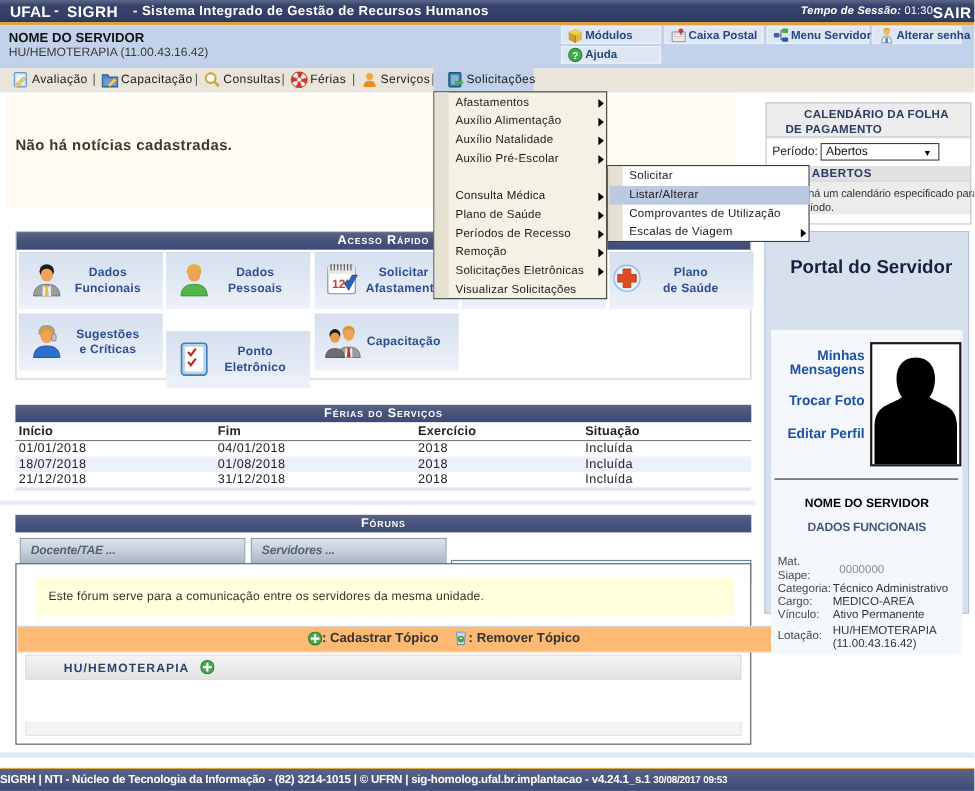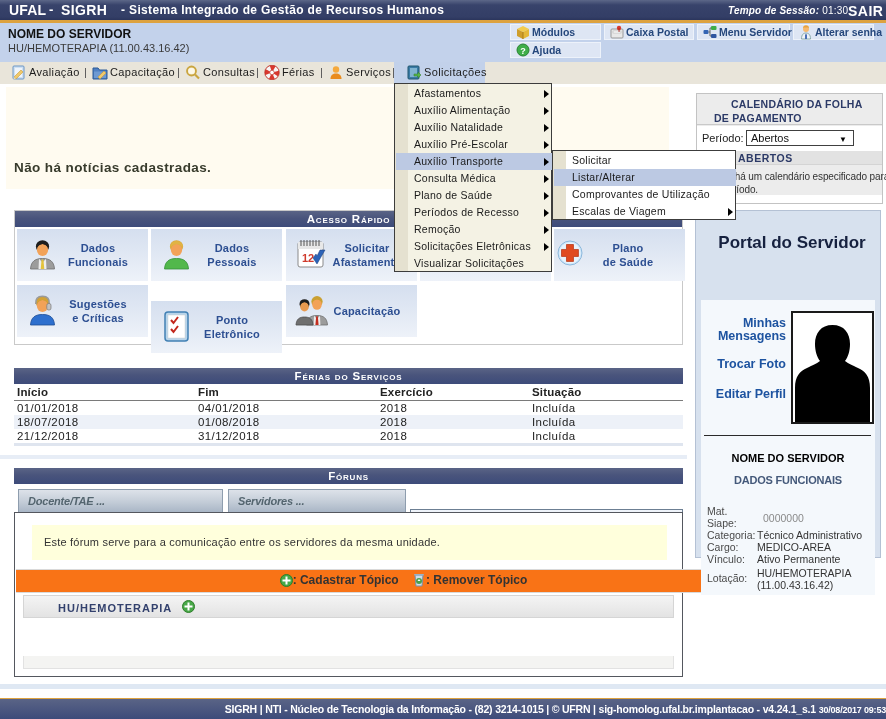--- a/index.html
+++ b/index.html
@@ -24,21 +24,21 @@
 
 
 #menubar { left:0; top:62px; width:886px; height:22px; background:#e9e5da; }
 .mit { position:absolute; top:0; height:21px; font-size:11px; letter-spacing:0.35px; color:#1c1c1c; line-height:21px; padding-left:18px; white-space:nowrap; }
 .mit svg { position:absolute; left:0; top:3px; }
 .msep { position:absolute; top:0; font-size:11.5px; color:#555; line-height:21px; }
 #solicit-hl { left:394px; top:62px; width:91px; height:22px; background:#c2d1ea; }
 
 
 #news { left:6px; top:87px; width:663px; height:102px; background:#fffbf0; }
-#news div { position:absolute; left:8px; top:37px; font-size:13.5px; font-weight:bold; color:#383b2c; letter-spacing:0.4px;margin-top:36px; }
+#news div { position:absolute; left:8px; top:37px; font-size:13.5px; font-weight:bold; color:#383b2c; letter-spacing:0.4px; }
 
 
 #cal { left:696px; top:93px; width:187px; height:111px; background:#ececec; border:1px solid #c3c3c3; }
 #cal .hd { position:absolute; left:0; top:0; width:100%; height:31px; border-bottom:1px solid #c9c9c9; color:#2c3a67; font-weight:bold; font-size:10.5px; letter-spacing:0.25px; }
 #cal .hd .l1 { position:absolute; left:34px; top:4px; }
 #cal .hd .l2 { position:absolute; left:17px; top:18px; }
 #cal .prow { position:absolute; left:0; top:32px; width:100%; height:25px; background:#fff; }
 #cal .prow .lab { position:absolute; left:5px; top:6px; font-size:11px; color:#222; }
 #cal .sel { position:absolute; left:49px; top:4px; width:108px; height:16px; background:#fff; border:1px solid #404040; font-size:11px; color:#111; line-height:14px; padding-left:4px; }
 #cal .sel .ar { position:absolute; right:6px; top:2px; font-size:8px; color:#000; }
@@ -69,21 +69,21 @@
 .band { position:absolute; background:#e7edf6; }
 
 
 #fbar { left:14px; top:468px; width:669px; }
 .tab { position:absolute; top:489px; height:23px; background:linear-gradient(#dde2e9 0%, #c3ccd7 55%, #a9b6c6 100%);
   border:1px solid #8e9dae; border-bottom:none; font-size:11px; font-weight:bold; color:#54656f; line-height:22px; padding-left:9px; letter-spacing:-0.2px;font-style:italic; }
 .tab.active { background:linear-gradient(#eef3fa 0%, #f8fafd 100%); color:#2458a0; border-color:#6c7f93;margin-top:20px; }
 #fbox { left:14px; top:512px; width:669px; height:165px; background:#fff; border:1px solid #54575e; }
 #fbox .notice { position:absolute; left:17px; top:12px; width:635px; height:35px; background:#ffffdc; }
 #fbox .notice span { position:absolute; left:12px; top:11px; font-size:11px; color:#333; letter-spacing:0.2px; }
-#fbox .legend { position:absolute; left:1px; top:56px; width:757px; height:24px; background:#f97316; border-top:1px solid #d9d9d9; border-bottom:1px solid #d9d9d9; }
+#fbox .legend { position:absolute; left:1px; top:56px; width:757px; height:24px; background:#fdba74; border-top:1px solid #d9d9d9; border-bottom:1px solid #d9d9d9; }
 #fbox .legend .in { position:absolute; left:9px; width:100%; top:3px; text-align:center; font-size:12px; font-weight:bold; color:#333; }
 #fbox .legend svg { vertical-align:-3px; }
 #fbox .hu { position:absolute; left:8px; top:82px; width:651px; height:23px; background:linear-gradient(#f4f4f4, #e3e3e3); border:1px solid #d5d5d5; }
 #fbox .hu span { position:absolute; left:34px; top:6px; font-size:11px; font-weight:bold; color:#33416d; letter-spacing:1px; }
 #fbox .hu svg { position:absolute; left:158px; top:4px; }
 #fbox .msg { position:absolute; left:8px; top:105px; width:651px; height:38px; border:1px solid #e2e2e2; border-top:none; }
 #fbox .msg span { position:absolute; left:0; width:100%; top:21px; text-align:center; font-size:11.5px; color:#333; }
 #fbox .foot { position:absolute; left:8px; top:143px; width:651px; height:13px; background:#f4f4f2; border:1px solid #e2e2e2; border-top:none; }
 
 
@@ -103,21 +103,21 @@
 #photo { position:absolute; left:90px; top:11px; width:83px; height:113px; background:#fff; border:2px solid #1a1a1a; }
 #sidein .div { position:absolute; left:3px; top:135px; width:167px; border-top:1px solid #2a2a2a; }
 #sidein .nm { position:absolute; left:0; top:152px; width:100%; text-align:center; font-size:11px; font-weight:bold; color:#000; }
 #sidein .df { position:absolute; left:0; top:174px; width:100%; text-align:center; font-size:11px; font-weight:bold; color:#44597a; letter-spacing:-0.2px; }
 .kv { position:absolute; font-size:10.5px; color:#4a4a4a; line-height:12px; }
 .kval { position:absolute; font-size:10.5px; color:#333; white-space:nowrap; line-height:12px; }
 
 
 #prefoot { left:0; top:684px; width:886px; height:5px; background:#dfe8f3; }
 #footer { left:0; top:698px; width:886px; height:21px; background:linear-gradient(#5a6486, #3d4b7a); border-top:1px solid #dda23f; }
-#footer div { position:absolute; left:0; top:4px; width:100%; text-align:right; letter-spacing:-0.2px; font-size:10.5px; font-weight:bold; color:#fff; white-space:nowrap; }
+#footer div { position:absolute; left:0; top:4px; width:100%; text-align:left; letter-spacing:-0.2px; font-size:10.5px; font-weight:bold; color:#fff; white-space:nowrap; }
 #footer .dt { font-size:9px; }
 </style>
 </head>
 <body>
 
 <div class="abs" id="topbar">
   <span style="left:9px; top:2px; font-size:14px; font-weight:bold; letter-spacing:0.2px;">UFAL</span>
   <span style="left:49px; top:2px; font-size:13px; font-weight:bold;">-</span>
   <span style="left:61px; top:2px; font-size:14px; font-weight:bold; letter-spacing:0.4px;">SIGRH</span>
   <span style="left:121px; top:3px; font-size:12px; font-weight:bold; letter-spacing:0.35px;">- Sistema Integrado de Gestão de Recursos Humanos</span>
@@ -400,21 +400,20 @@
     <div class="kval" style="left:56px; top:267px;">HU/HEMOTERAPIA<br>(11.00.43.16.42)</div>
   </div>
 </div>
 
 <div class="abs" id="menu1">
   <div class="gut"></div>
   <div class="mi" style="top:1px;">Afastamentos<span class="arr"></span></div>
   <div class="mi" style="top:18px;">Auxílio Alimentação<span class="arr"></span></div>
   <div class="mi" style="top:35px;">Auxílio Natalidade<span class="arr"></span></div>
   <div class="mi" style="top:52px;">Auxílio Pré-Escolar<span class="arr"></span></div>
-  <div class="mi hl" style="top:69px;">Auxílio Transporte<span class="arr"></span></div>
   <div class="mi" style="top:86px;">Consulta Médica<span class="arr"></span></div>
   <div class="mi" style="top:103px;">Plano de Saúde<span class="arr"></span></div>
   <div class="mi" style="top:120px;">Períodos de Recesso<span class="arr"></span></div>
   <div class="mi" style="top:137px;">Remoção<span class="arr"></span></div>
   <div class="mi" style="top:154px;">Solicitações Eletrônicas<span class="arr"></span></div>
   <div class="mi" style="top:171px;">Visualizar Solicitações</div>
 </div>
 
 <div class="abs" id="menu2">
   <div class="gut"></div>

